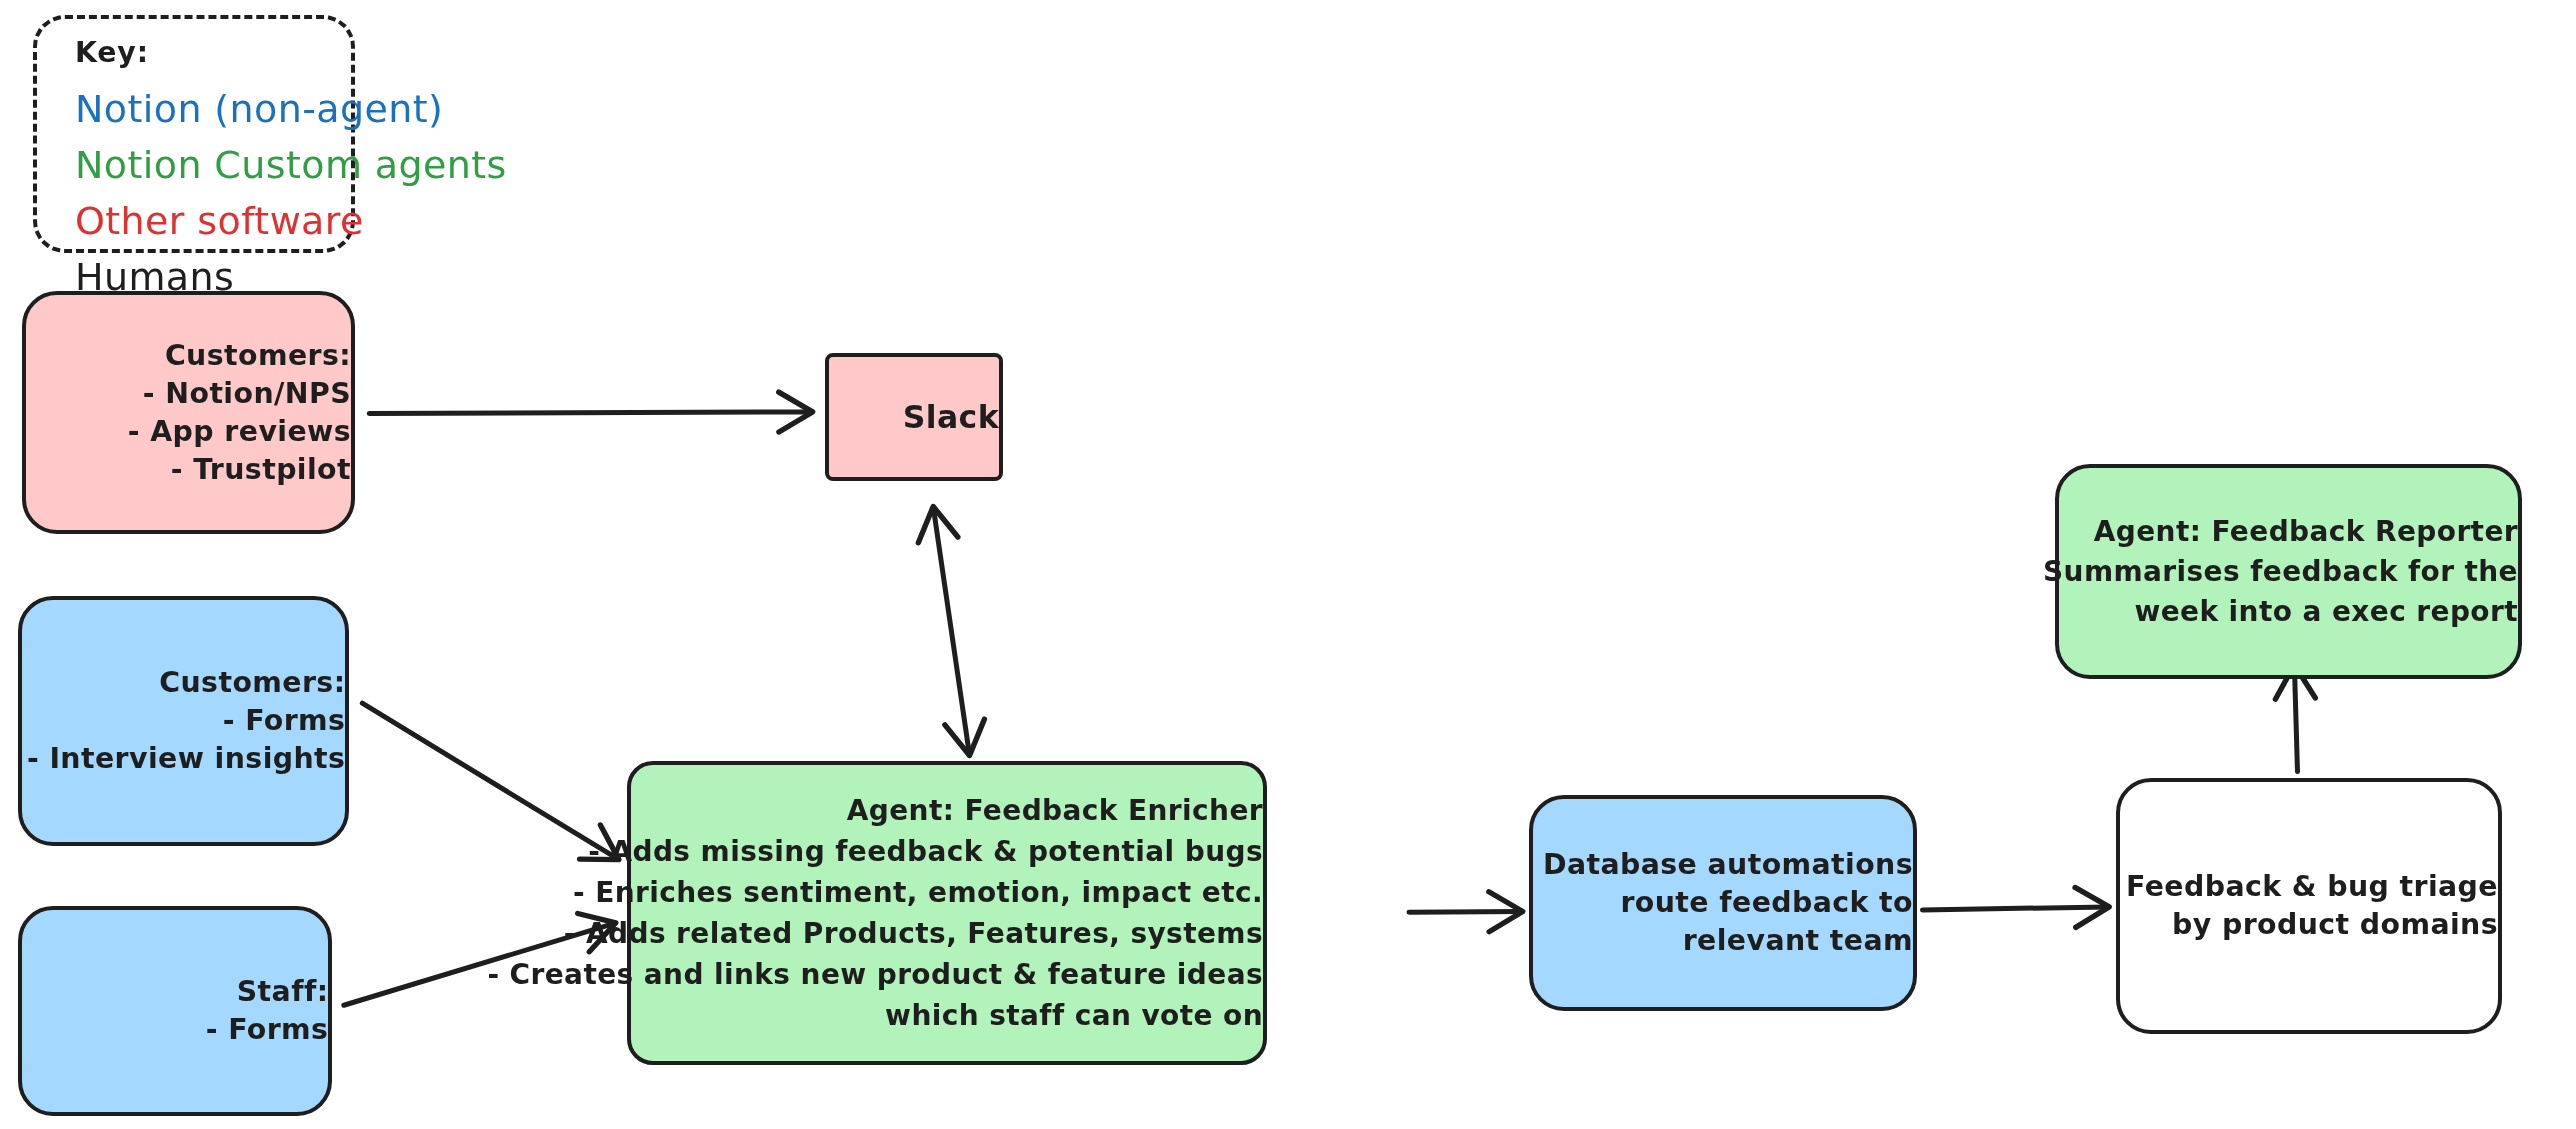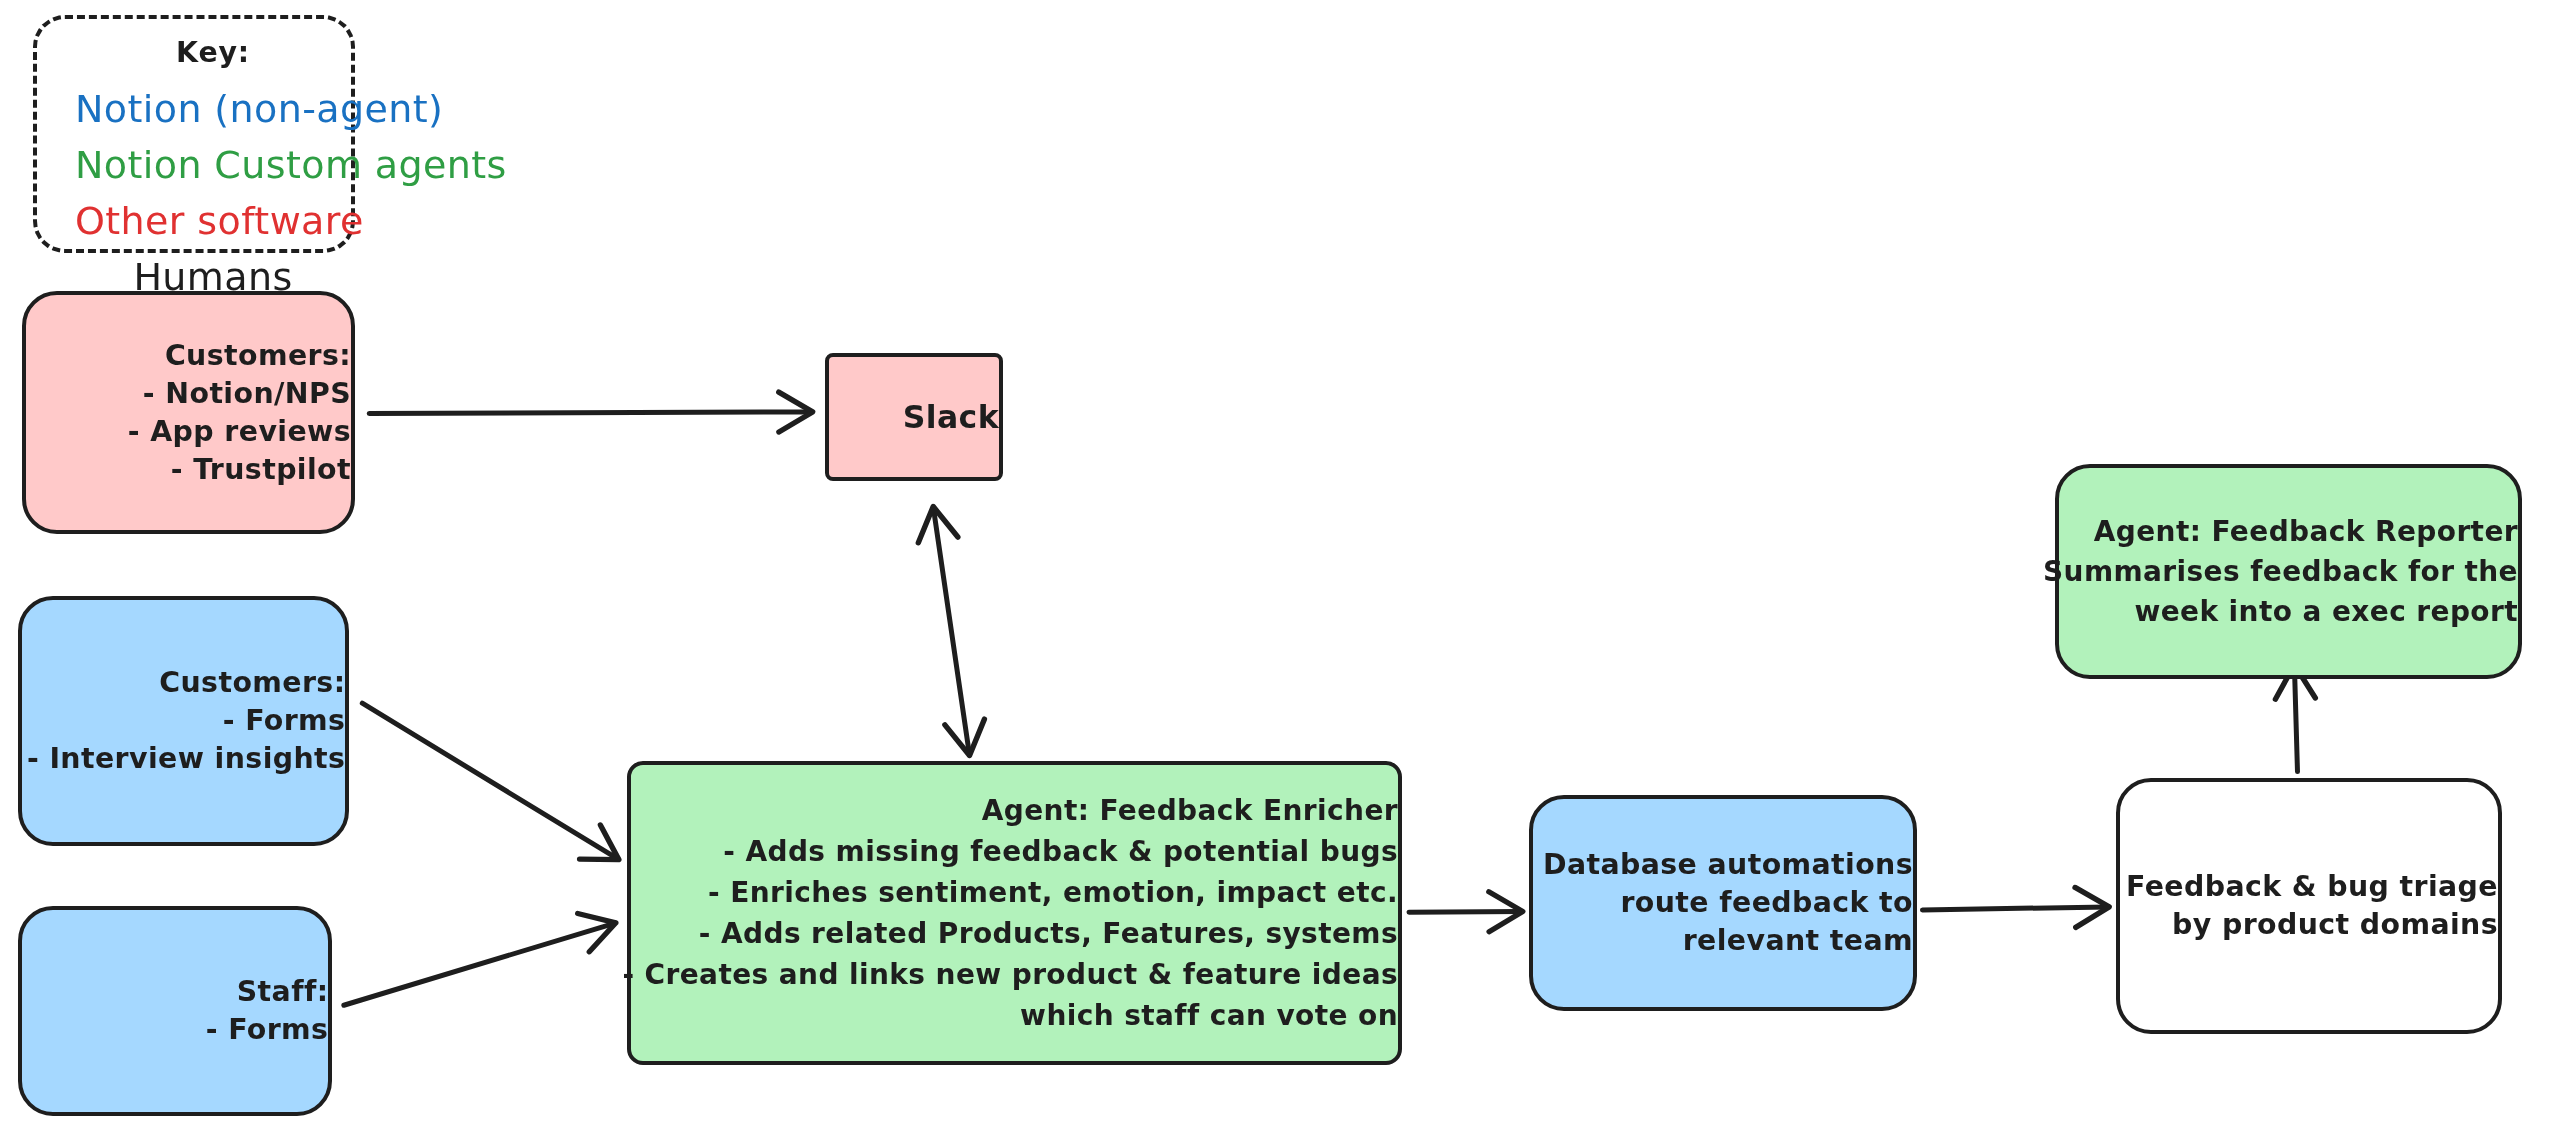--- a/index.html
+++ b/index.html
@@ -19,21 +19,20 @@
 
   
   .key-box {
     position: absolute;
     left: 33px; top: 15.4px;
     width: 322px; height: 238px;
     box-sizing: border-box;
     border: 4.6px dashed #1e1e1e;
     border-radius: 32px;
     padding: 15.4px 0 0 38px;
-    text-align: center;
   }
   .key-title {
     font-size: 28.4px;
     line-height: 35px;
     font-weight: bold;
     letter-spacing: 0.8px;
   }
   .key-item {
     font-size: 38px;
     line-height: 34px;
@@ -129,21 +128,21 @@
     <span class="tl">Customers:</span>
     <span class="tl">- Forms</span>
     <span class="tl">- Interview insights</span>
   </div>
 
   <div class="node fill-blue" style="left:18.4px; top:906px; width:314px; height:210px;">
     <span class="tl">Staff:</span>
     <span class="tl">- Forms</span>
   </div>
 
-  <div class="node fill-green node-enricher" style="left:627px; top:761px; width:775px; height:304px; border-radius:16px;">
+  <div class="node fill-green node-enricher" style="left:627px; top:761px; width:640px; height:304px; border-radius:26px;">
     <span class="tl">Agent: Feedback Enricher</span>
     <span class="tl">- Adds missing feedback &amp; potential bugs</span>
     <span class="tl">- Enriches sentiment, emotion, impact etc.</span>
     <span class="tl">- Adds related Products, Features, systems</span>
     <span class="tl">- Creates and links new product &amp; feature ideas</span>
     <span class="tl">which staff can vote on</span>
   </div>
 
   <div class="node fill-white" style="left:2116px; top:778px; width:386px; height:256px;">
     <span class="tl">Feedback &amp; bug triage</span>

